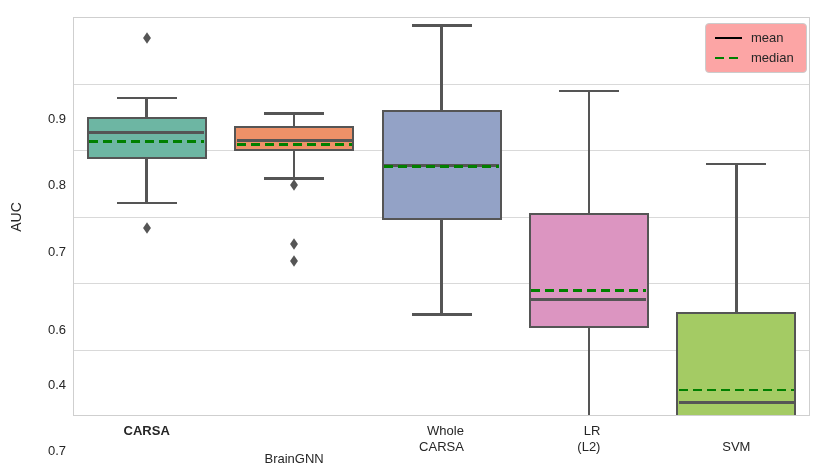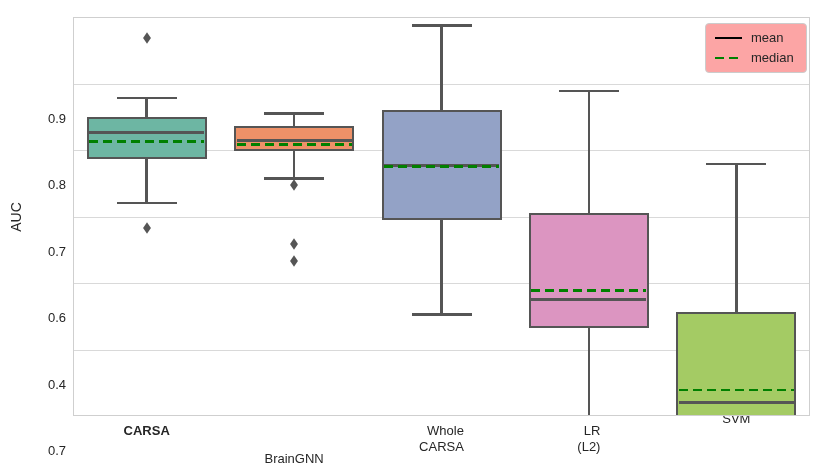--- a/index.html
+++ b/index.html
@@ -67,41 +67,41 @@
       <div class="whisker-cap" style="left: 633.3px; top: 145.715px; width: 60px; background: rgb(85, 85, 85);"></div>
       <div class="box" style="left: 603.3px; top: 294.675px; width: 120px; height: 111.575px; background: rgb(164, 203, 100); border-top-color: rgb(85, 85, 85); border-right-color: rgb(85, 85, 85); border-bottom: none; border-left-color: rgb(85, 85, 85);"></div>
       <div class="mean-line" style="left: 605.8px; width: 115px; top: 384.45px; background: rgb(85, 85, 85);"></div>
       <div class="median-line" style="left: 605.8px; width: 115px; top: 371.815px; background: repeating-linear-gradient(90deg, rgb(0, 128, 0) 0px, rgb(0, 128, 0) 9px, transparent 9px, transparent 14px);"></div>
     </div>
   <div class="plot-border"></div>
   <div class="y-axis-label">AUC</div>
   <div id="y-ticks">
       <div class="y-tick" style="left: 22px; top: 416px;">0.7</div>
       <div class="y-tick" style="left: 22px; top: 349.5px;">0.4</div>
-      <div class="y-tick" style="left: 22px; top: 283px;">0.6</div>
+      <div class="y-tick" style="left: 22px; top: 295px;">0.6</div>
       <div class="y-tick" style="left: 22px; top: 216.5px;">0.7</div>
       <div class="y-tick" style="left: 22px; top: 150px;">0.8</div>
       <div class="y-tick" style="left: 22px; top: 83.5px;">0.9</div>
     </div>
   <div id="x-labels">
       <div class="x-label" style="left: 146.7px; top: 423px; font-weight: 700;">
         <div>CARSA</div>
       </div>
       <div class="x-label" style="left: 294.1px; top: 423px; margin-top: 28px;">
         <div>BrainGNN</div>
       </div>
       <div class="x-label" style="left: 441.5px; top: 423px;">
         <div>Whole</div>
         <div>CARSA</div>
       </div>
       <div class="x-label" style="left: 588.9px; top: 423px;">
         <div>LR</div>
         <div>(L2)</div>
       </div>
-      <div class="x-label" style="left: 736.3px; top: 411px;">
+      <div class="x-label" style="left: 736.3px; top: 439px;">
         <div>SVM</div>
       </div>
     </div>
   <div class="legend" id="legend">
       <div class="legend-row">
         <div class="legend-line" style="border-top-color: rgb(0, 0, 0);"></div>
         <div class="legend-text">mean</div>
       </div>
       <div class="legend-row">
         <div class="legend-line dashed" style="background: repeating-linear-gradient(90deg, rgb(0, 128, 0) 0px, rgb(0, 128, 0) 9px, transparent 9px, transparent 14px);"></div>

